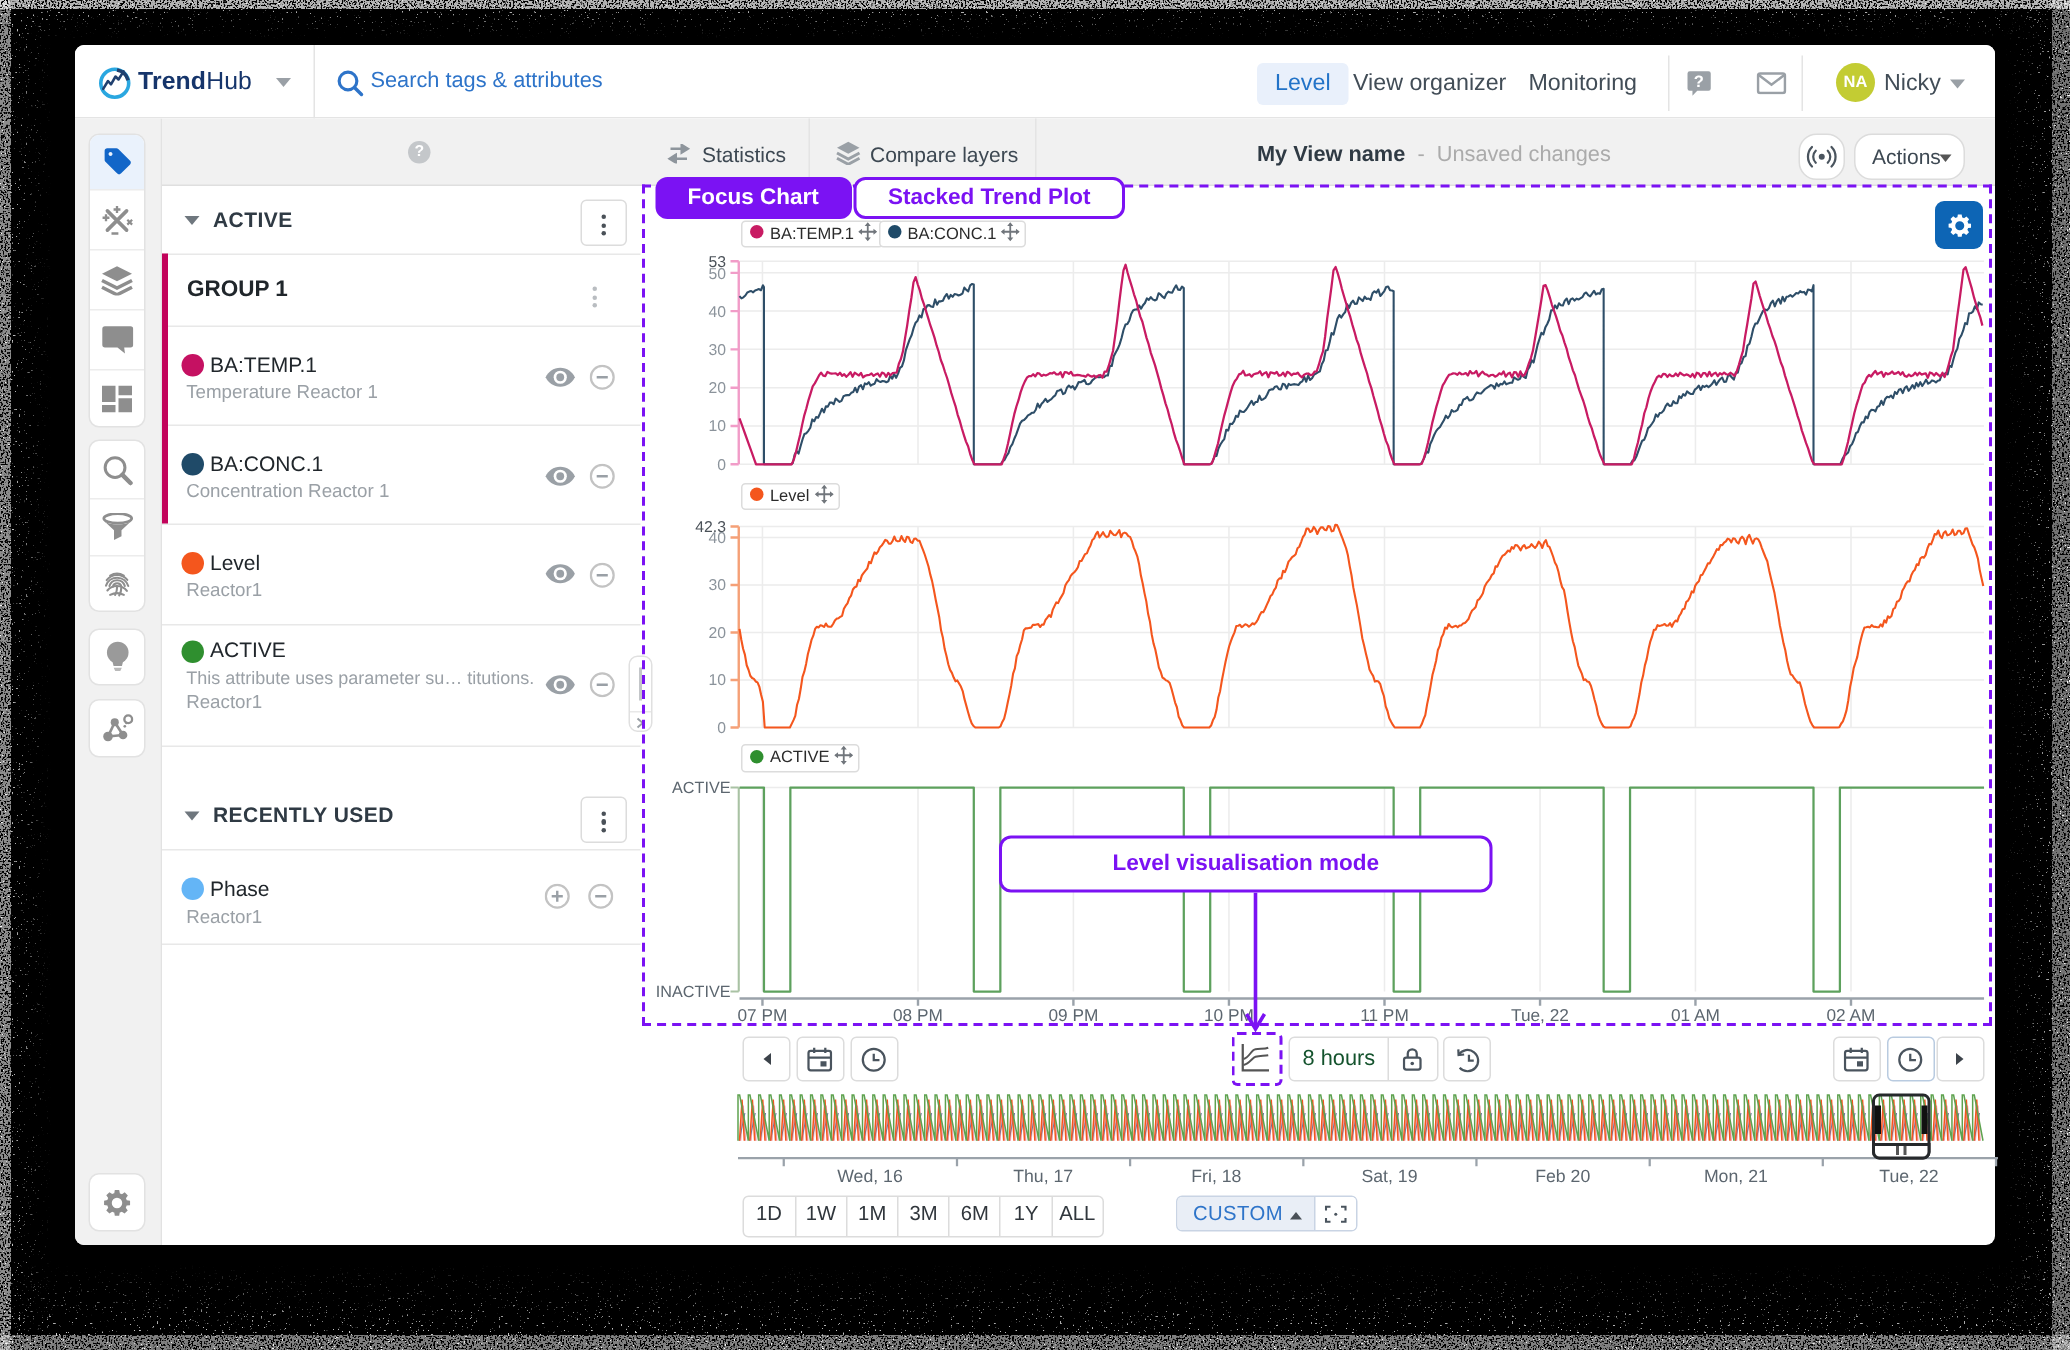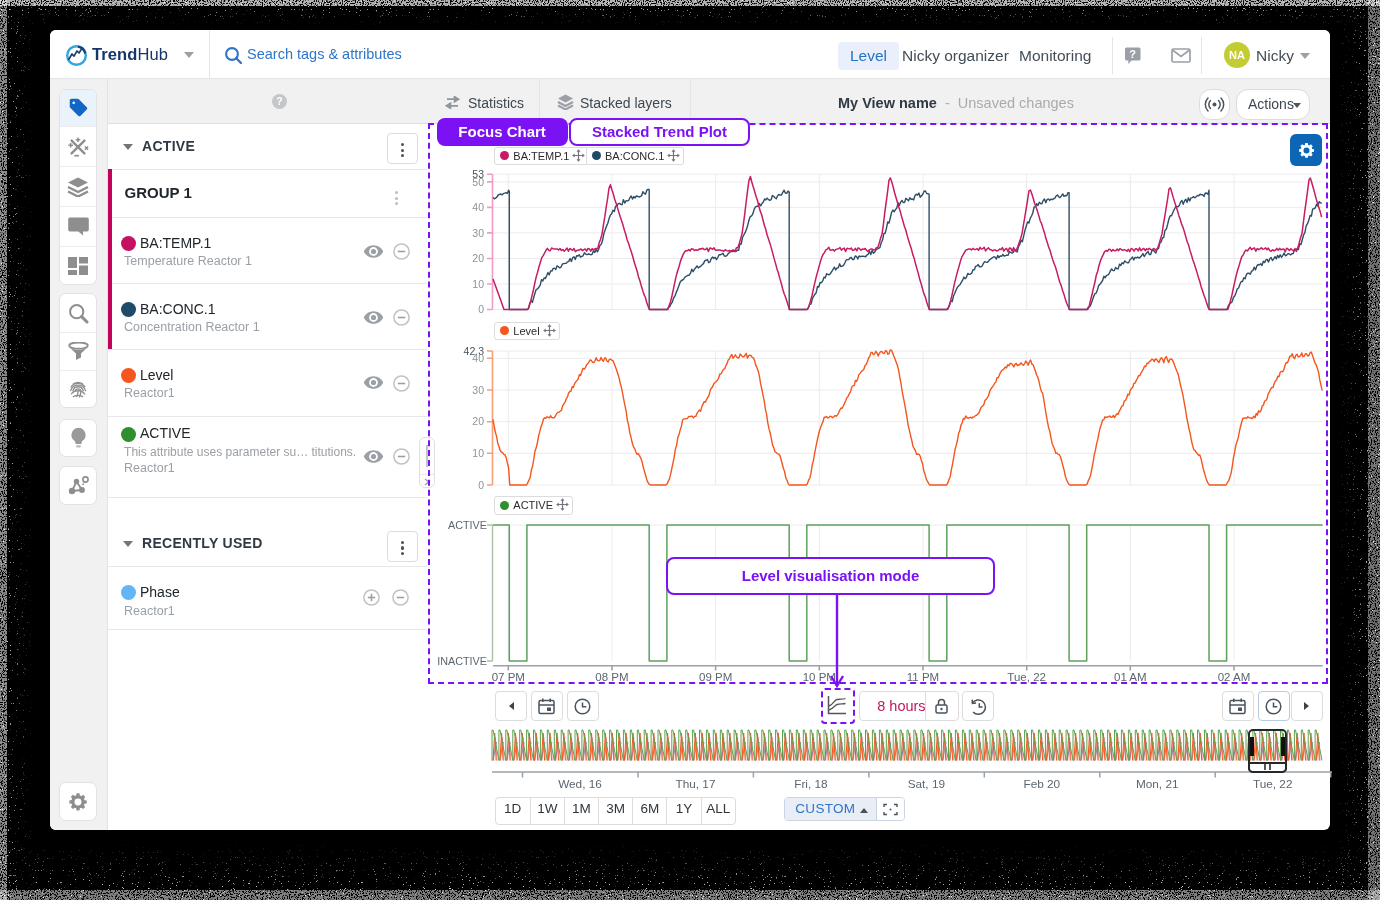--- a/index.html
+++ b/index.html
@@ -77,21 +77,21 @@
   font-size:11px; color:#2b2b2b; line-height:16.5px; padding:0 3px 0 5px; white-space:nowrap; }
 .chip .cdot { display:inline-block; width:9px; height:9px; border-radius:50%; margin:0 4px -0.5px 0; }
 
 #gearbtn { position:absolute; left:1290px; top:134px; width:32px; height:32px; background:#0d65b5;
   border-radius:6px; display:flex; align-items:center; justify-content:center; }
 
 .tbtn { position:absolute; top:691px; width:32px; height:30px; background:#fff;
   border:1px solid #dcdcdc; border-radius:4px; display:flex; align-items:center; justify-content:center; }
 #hours8 { position:absolute; left:858.6px; top:691px; width:100px; height:30px; background:#fff;
   border:1px solid #dcdcdc; border-radius:4px; }
-#hours8 .lab { position:absolute; left:0; top:6px; width:66px; text-align:right; font-size:14.5px; color:#be185d; }
+#hours8 .lab { position:absolute; left:0; top:6px; width:66px; text-align:center; font-size:14.5px; color:#14532d; }
 #hours8 .lockcell { position:absolute; right:0; top:0; width:33px; height:28px; border-left:1px solid #dcdcdc;
   display:flex; align-items:center; justify-content:center; }
 
 #sel { position:absolute; left:1248px; top:728.7px; width:38.7px; height:44.5px;
   border:2px solid #26292c; border-radius:5px; background:transparent; }
 #sel .bar { position:absolute; top:6.5px; width:4px; height:19px; background:#111; }
 #sel .lab { position:absolute; left:-2px; right:-2px; bottom:-2px; height:11.5px; background:#fff;
   border:2px solid #26292c; border-radius:0 0 5px 5px; display:flex; align-items:center; justify-content:center; gap:2.5px; }
 #sel .lab i { display:block; width:2px; height:6px; background:#555; }
 
@@ -174,21 +174,21 @@
 </svg>
 <div id="brand"><b>Trend</b>Hub</div>
 <span class="caret" id="brandcaret"></span>
 <div class="vdiv" style="left:209px;top:30px;height:49px"></div>
 <svg id="sicon" width="19" height="19">
 <circle cx="8" cy="8" r="5.9" fill="none" stroke="#2e74c9" stroke-width="2.1"></circle>
 <line x1="12.3" y1="12.3" x2="17" y2="17" stroke="#2e74c9" stroke-width="2.3" stroke-linecap="round"></line>
 </svg>
 <div id="sph">Search tags &amp; attributes</div>
 <div class="navitem" id="home" style="left:838px">Level</div>
-<div class="navitem" style="left:902px">Nicky organizer</div>
+<div class="navitem" style="left:902px">View organizer</div>
 <div class="navitem" style="left:1019px">Monitoring</div>
 <div class="vdiv" style="left:1112px;top:37px;height:37px"></div>
 <svg style="position:absolute;left:1124px;top:46px" width="17" height="19">
 <path d="M2,1.5 h13 a1.5,1.5 0 0 1 1.5,1.5 v10 a1.5,1.5 0 0 1 -1.5,1.5 h-7.5 l-3.2,3.4 v-3.4 h-1.8 a1.5,1.5 0 0 1 -1.5,-1.5 v-10 a1.5,1.5 0 0 1 1.5,-1.5 z" fill="#9aa0a6"></path>
 <text x="8.5" y="11.7" font-size="11" font-weight="700" fill="#fff" text-anchor="middle" font-family="Liberation Sans,sans-serif">?</text>
 </svg>
 <svg style="position:absolute;left:1171px;top:48px" width="20" height="15">
 <rect x="1" y="1" width="18" height="13" rx="1.5" fill="none" stroke="#9aa0a6" stroke-width="1.7"></rect>
 <polyline points="1.5,2 10,8.5 18.5,2" fill="none" stroke="#9aa0a6" stroke-width="1.7"></polyline>
 </svg>
@@ -203,21 +203,21 @@
 <path d="M3,3.2 H10.5 M10.5,0.7 L14.5,3.2 L10.5,5.7 Z" fill="#8e959c" stroke="#8e959c" stroke-width="1.7"></path>
 <path d="M14,9.8 H6.5 M6.5,7.3 L2.5,9.8 L6.5,12.3 Z" fill="#8e959c" stroke="#8e959c" stroke-width="1.7"></path>
 </svg>
 <div class="tabtxt" style="left:468px">Statistics</div>
 <div class="vdiv" style="left:538.5px;top:79px;height:44px"></div>
 <svg style="position:absolute;left:557px;top:94px" width="17" height="16">
 <path d="M8.5,0.5 L16,4.5 8.5,8.5 1,4.5 Z" fill="#9aa0a6"></path>
 <path d="M1,8 L8.5,12 16,8" fill="none" stroke="#9aa0a6" stroke-width="2"></path>
 <path d="M1,11.5 L8.5,15.5 16,11.5" fill="none" stroke="#9aa0a6" stroke-width="2"></path>
 </svg>
-<div class="tabtxt" style="left:580px">Stacked layers</div>
+<div class="tabtxt" style="left:580px">Compare layers</div>
 <div class="vdiv" style="left:690px;top:79px;height:44px"></div>
 <div id="myview"><b>My View name</b>&nbsp; <span>- &nbsp;Unsaved changes</span></div>
 <div class="btn" style="left:1198.6px;top:89px;width:31px;height:31px">
 <svg width="29" height="29" style="margin:0 auto;display:block">
 <circle cx="14.5" cy="14.5" r="2" fill="#4a545e"></circle>
 <path d="M10.5,18.5 a5.6,5.6 0 0 1 0,-8 M8,21 a9.2,9.2 0 0 1 0,-13 M18.5,10.5 a5.6,5.6 0 0 1 0,8 M21,8 a9.2,9.2 0 0 1 0,13" fill="none" stroke="#4a545e" stroke-width="1.5" stroke-linecap="round"></path>
 </svg>
 </div>
 <div class="btn" id="actions">Actions<span class="caret"></span></div>
 <div id="rail"></div>

